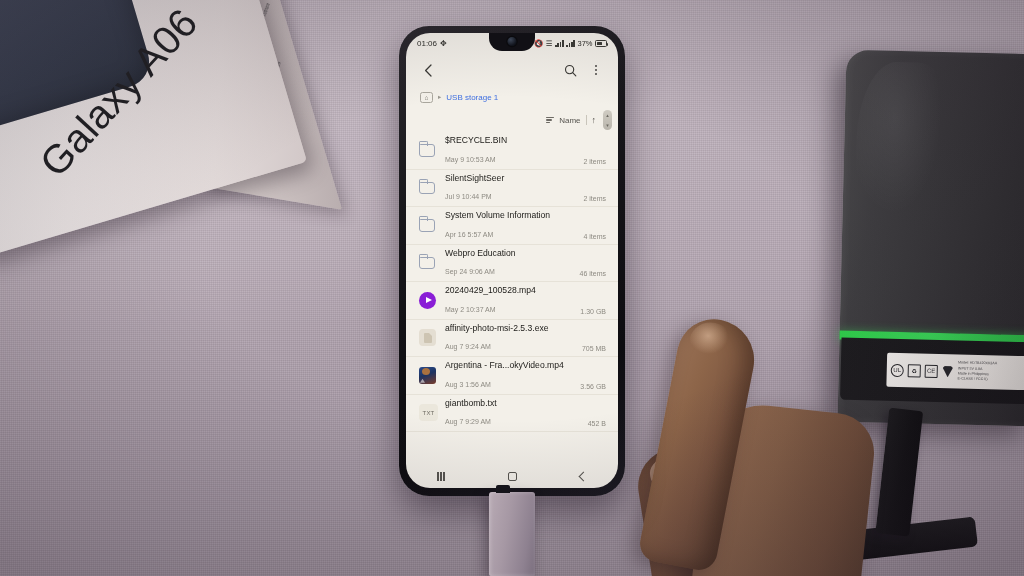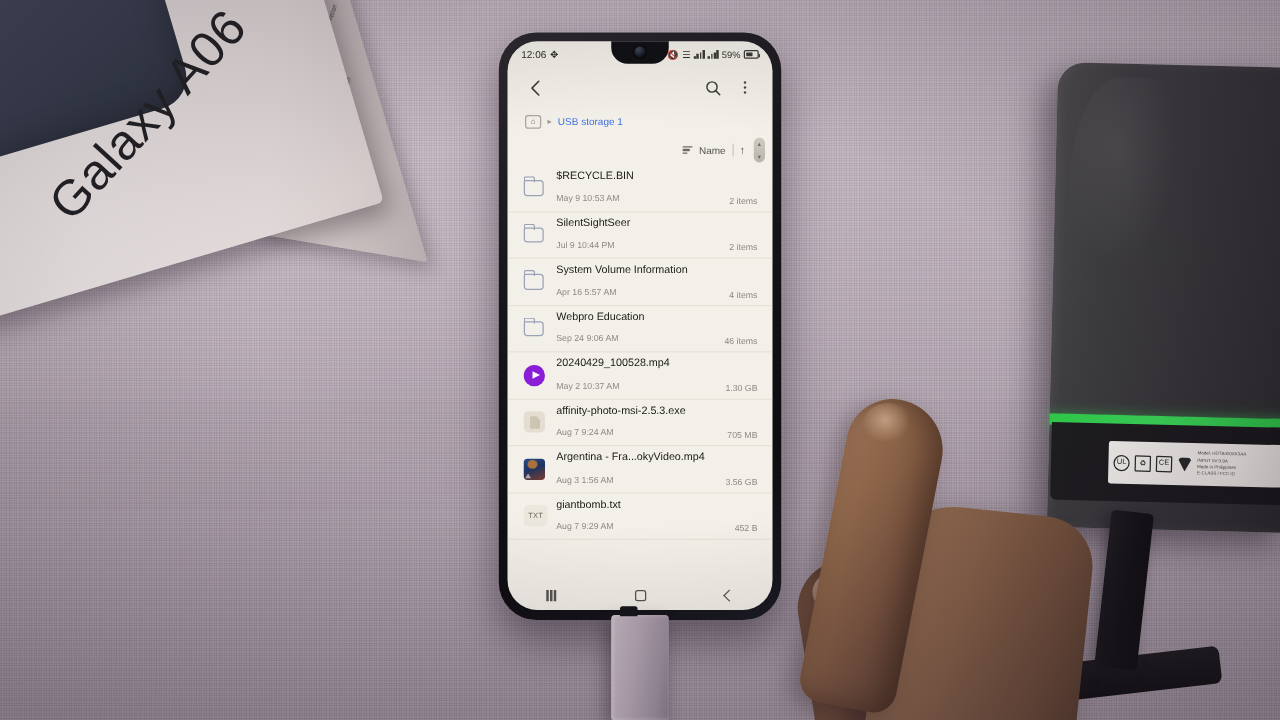--- a/index.html
+++ b/index.html
@@ -511,39 +511,39 @@
 
   <div id="usb"></div>
 
   <div id="phone">
     <div id="screen">
       <div class="notch"></div>
       <div class="cam"></div>
 
       <div class="statusbar">
         <div class="sb-left">
-          <span>12:06</span>
+          <span>01:06</span>
           <span class="glyph">✥</span>
         </div>
         <div class="sb-right">
           <span class="glyph">🔇</span>
           <span class="glyph">☰</span>
           <span class="bars">
               <i></i>
               <i></i>
               <i></i>
               <i></i>
             </span>
           <span class="bars">
               <i></i>
               <i></i>
               <i></i>
               <i></i>
             </span>
-          <span>59%</span>
+          <span>37%</span>
           <span class="batt">
               <i></i>
             </span>
         </div>
       </div>
 
       <div class="appbar">
         <div class="icon-btn">
           <svg width="11" height="13" viewBox="0 0 11 13" aria-hidden="true">
             <path d="M8 1 L2.6 6.5 L8 12" fill="none" stroke="#3b3a36" stroke-width="1.25" stroke-linecap="round" stroke-linejoin="round"></path>

